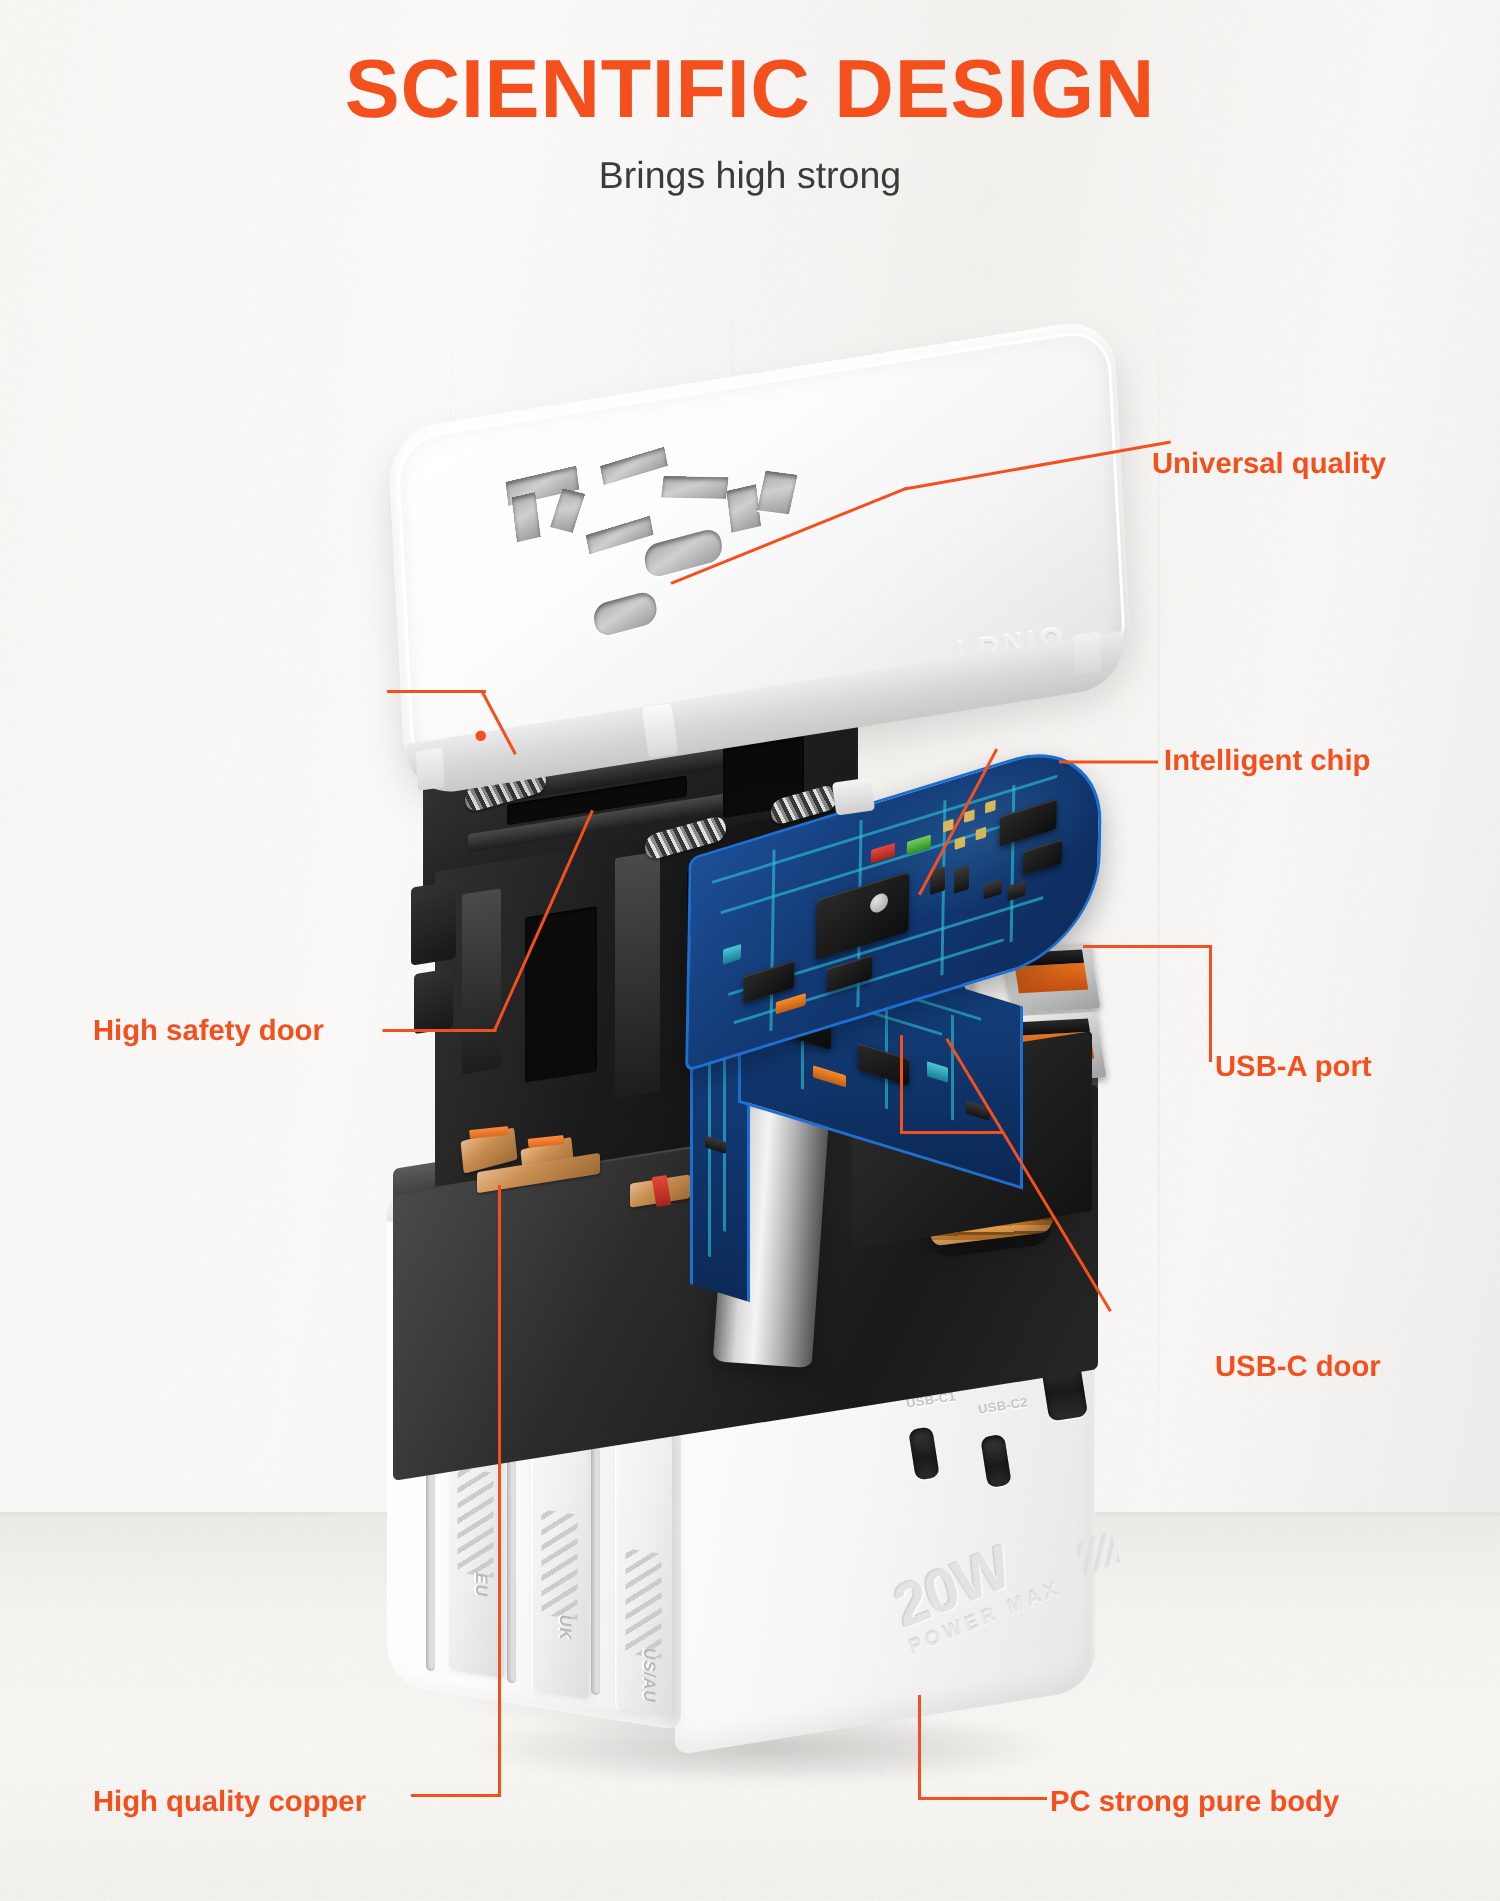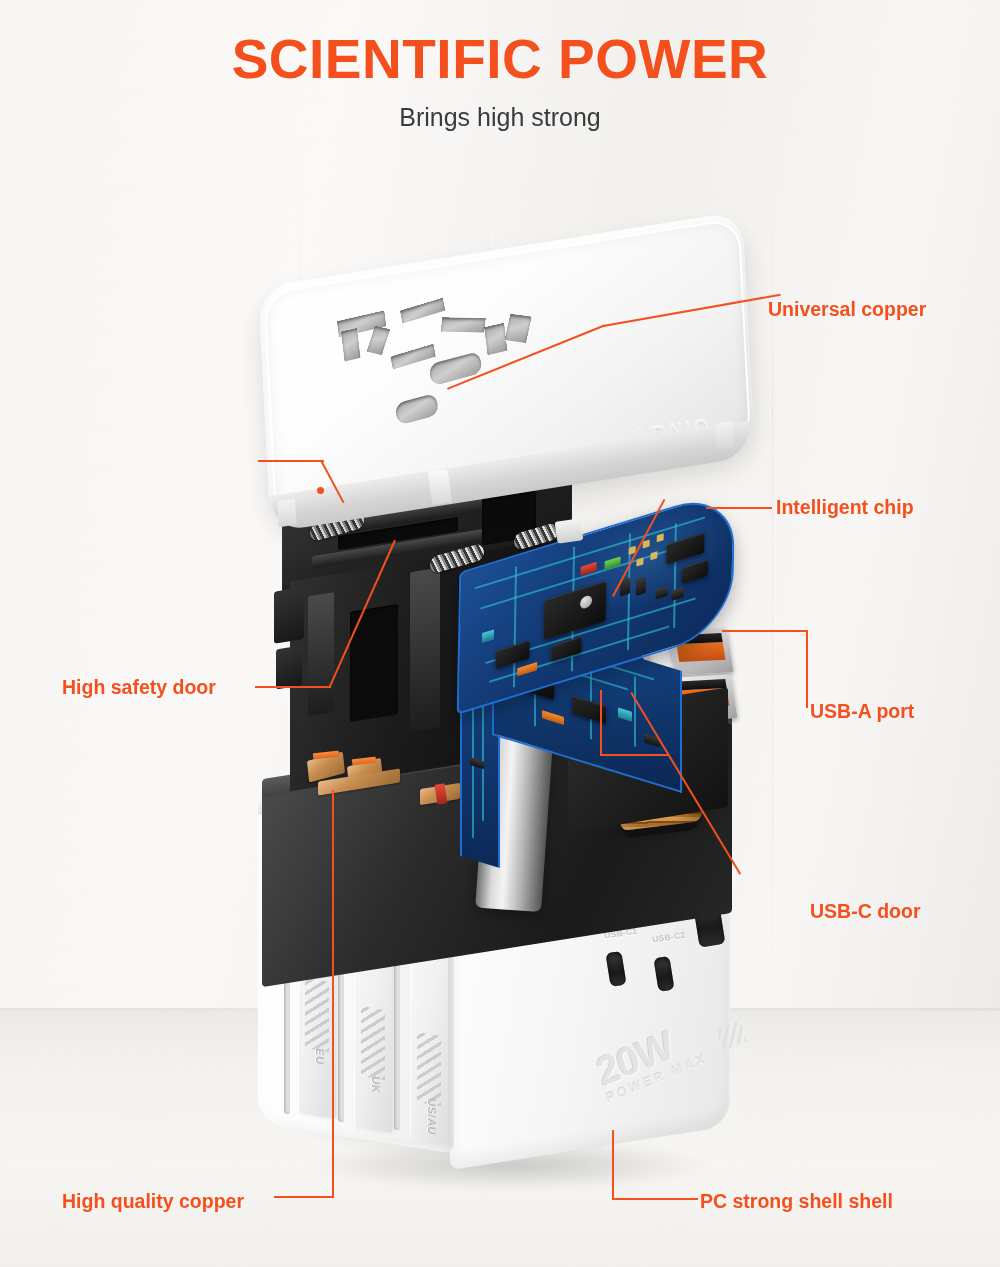--- a/index.html
+++ b/index.html
@@ -334,21 +334,21 @@
 
   <div class="bg"></div>
   <div class="bg-panel"></div>
   <div class="bg-seam" style="left:300px"></div>
   <div class="bg-seam" style="left:488px"></div>
   <div class="bg-seam" style="left:772px"></div>
   <div class="bg-floor"></div>
   <div class="bg-noise"></div>
 
   <div class="headings">
-    <h1 class="title">SCIENTIFIC POWER</h1>
+    <h1 class="title">SCIENTIFIC DESIGN</h1>
     <p class="subtitle">Brings high strong</p>
   </div>
 
   <div class="shadow-floor"></div>
   <div class="shell-shadow"></div>
 
   <div class="shell">
     <div class="shell-right"></div>
     <div class="shell-rim2"></div>
     <div class="shell-left"></div>
@@ -510,21 +510,21 @@
     <div class="plate-tab" style="left:452px;top:206px;width:18px;height:26px;"></div>
   </div>
 
   <div style="position:absolute;left:430px;top:470px;width:20px;height:34px;background:linear-gradient(180deg,#fafafa,#d9d9d9);border-radius:3px;transform:rotate(-8deg);"></div>
   <div style="position:absolute;left:556px;top:520px;width:26px;height:22px;background:linear-gradient(180deg,#f4f4f4,#cfcfcf);border-radius:3px;transform:rotate(-8deg);"></div>
 
   <div class="leader" style="left:447px;top:300px;width:330px;height:92px;">
     <i class="diag" style="left:0;top:88px;width:170px;transform:rotate(-22deg);"></i>
     <i class="diag" style="left:156px;top:25px;width:180px;transform:rotate(-10deg);"></i>
   </div>
-  <div class="callout" style="left:768px;top:297px;">Universal copper</div>
+  <div class="callout" style="left:768px;top:297px;">Universal quality</div>
 
   <div class="leader" style="left:612px;top:500px;width:160px;height:96px;">
     <i class="diag" style="left:0;top:96px;width:110px;transform:rotate(-62deg);"></i>
     <i class="h" style="left:94px;top:7px;width:66px;"></i>
   </div>
   <div class="callout" style="left:776px;top:495px;">Intelligent chip</div>
 
   <div class="leader" style="left:722px;top:630px;width:86px;height:80px;">
     <i class="h" style="left:0;top:0;width:86px;"></i>
     <i class="v" style="left:84px;top:0;height:78px;"></i>
@@ -552,19 +552,19 @@
     <i class="h" style="left:0;top:76px;width:76px;"></i>
     <i class="diag" style="left:74px;top:76px;width:160px;transform:rotate(-66deg);"></i>
   </div>
 
   <div class="callout" style="left:62px;top:1189px;">High quality copper</div>
   <div class="leader" style="left:274px;top:790px;width:66px;height:412px;">
     <i class="v" style="left:58px;top:0;height:408px;"></i>
     <i class="h" style="left:0;top:406px;width:60px;"></i>
   </div>
 
-  <div class="callout" style="left:700px;top:1189px;">PC strong shell shell</div>
+  <div class="callout" style="left:700px;top:1189px;">PC strong pure body</div>
   <div class="leader" style="left:612px;top:1130px;width:86px;height:74px;">
     <i class="v" style="left:0;top:0;height:70px;"></i>
     <i class="h" style="left:0;top:68px;width:86px;"></i>
   </div>
 
 </div>
 
 </body></html>

